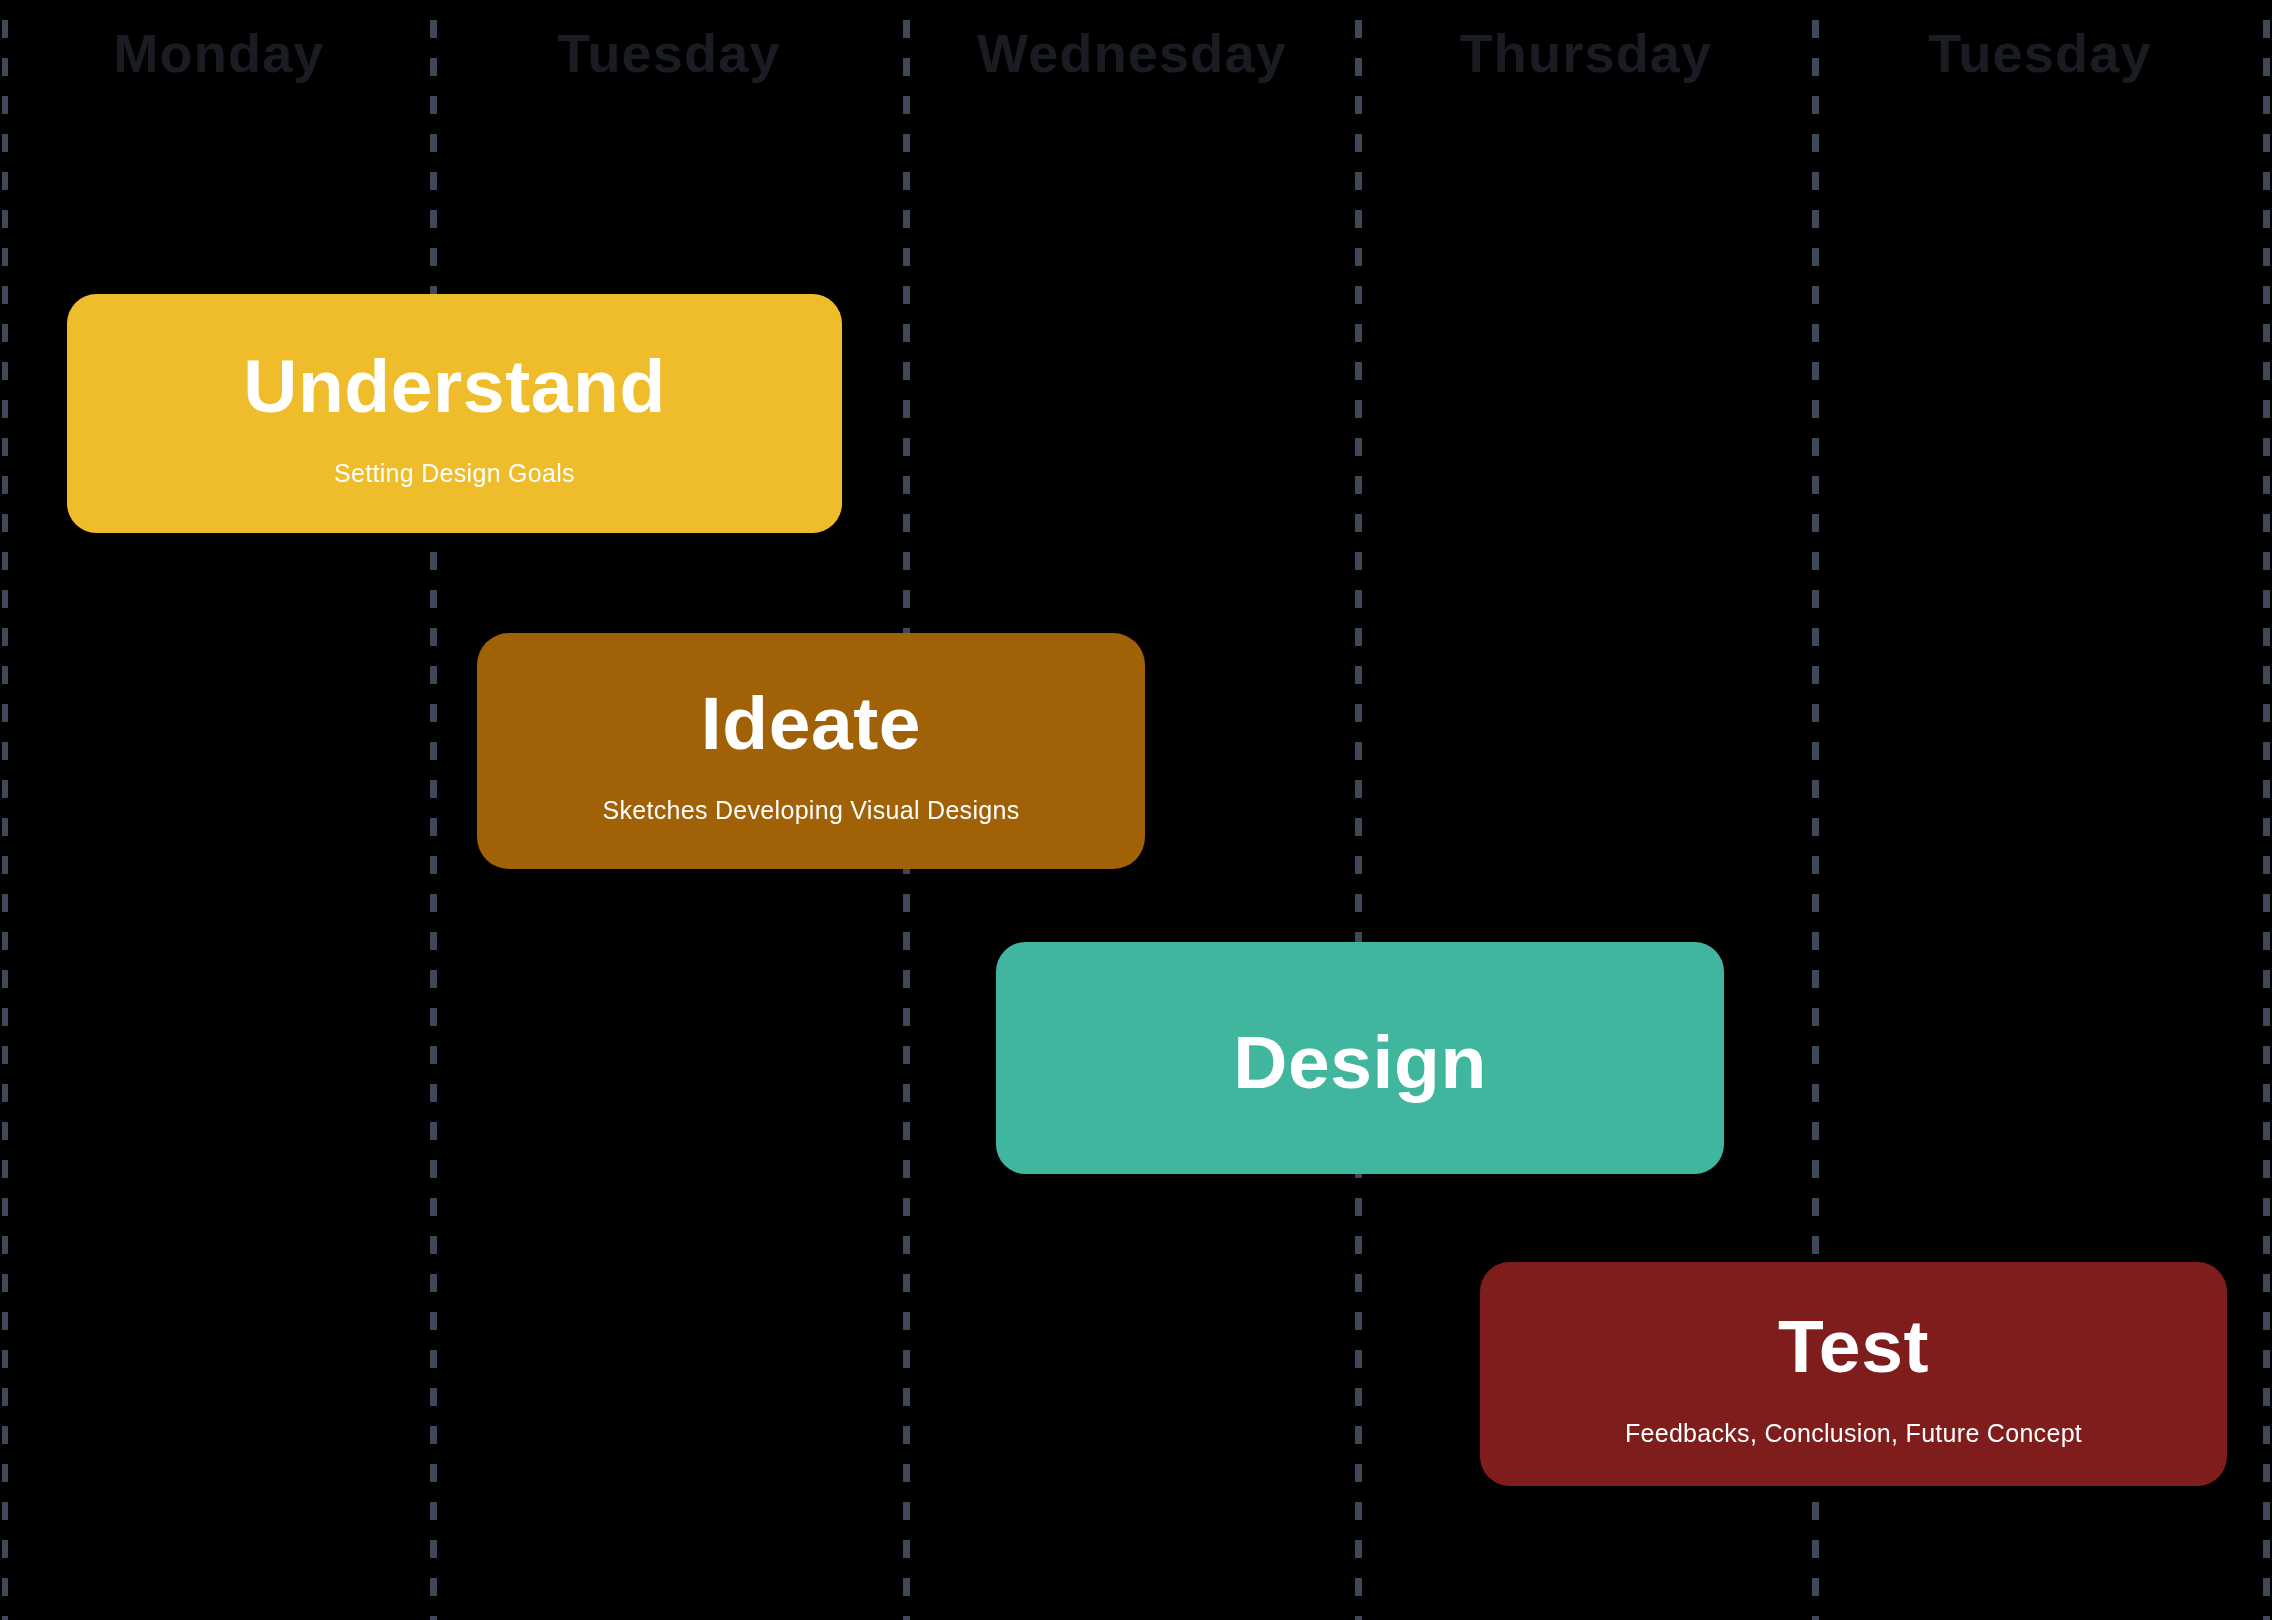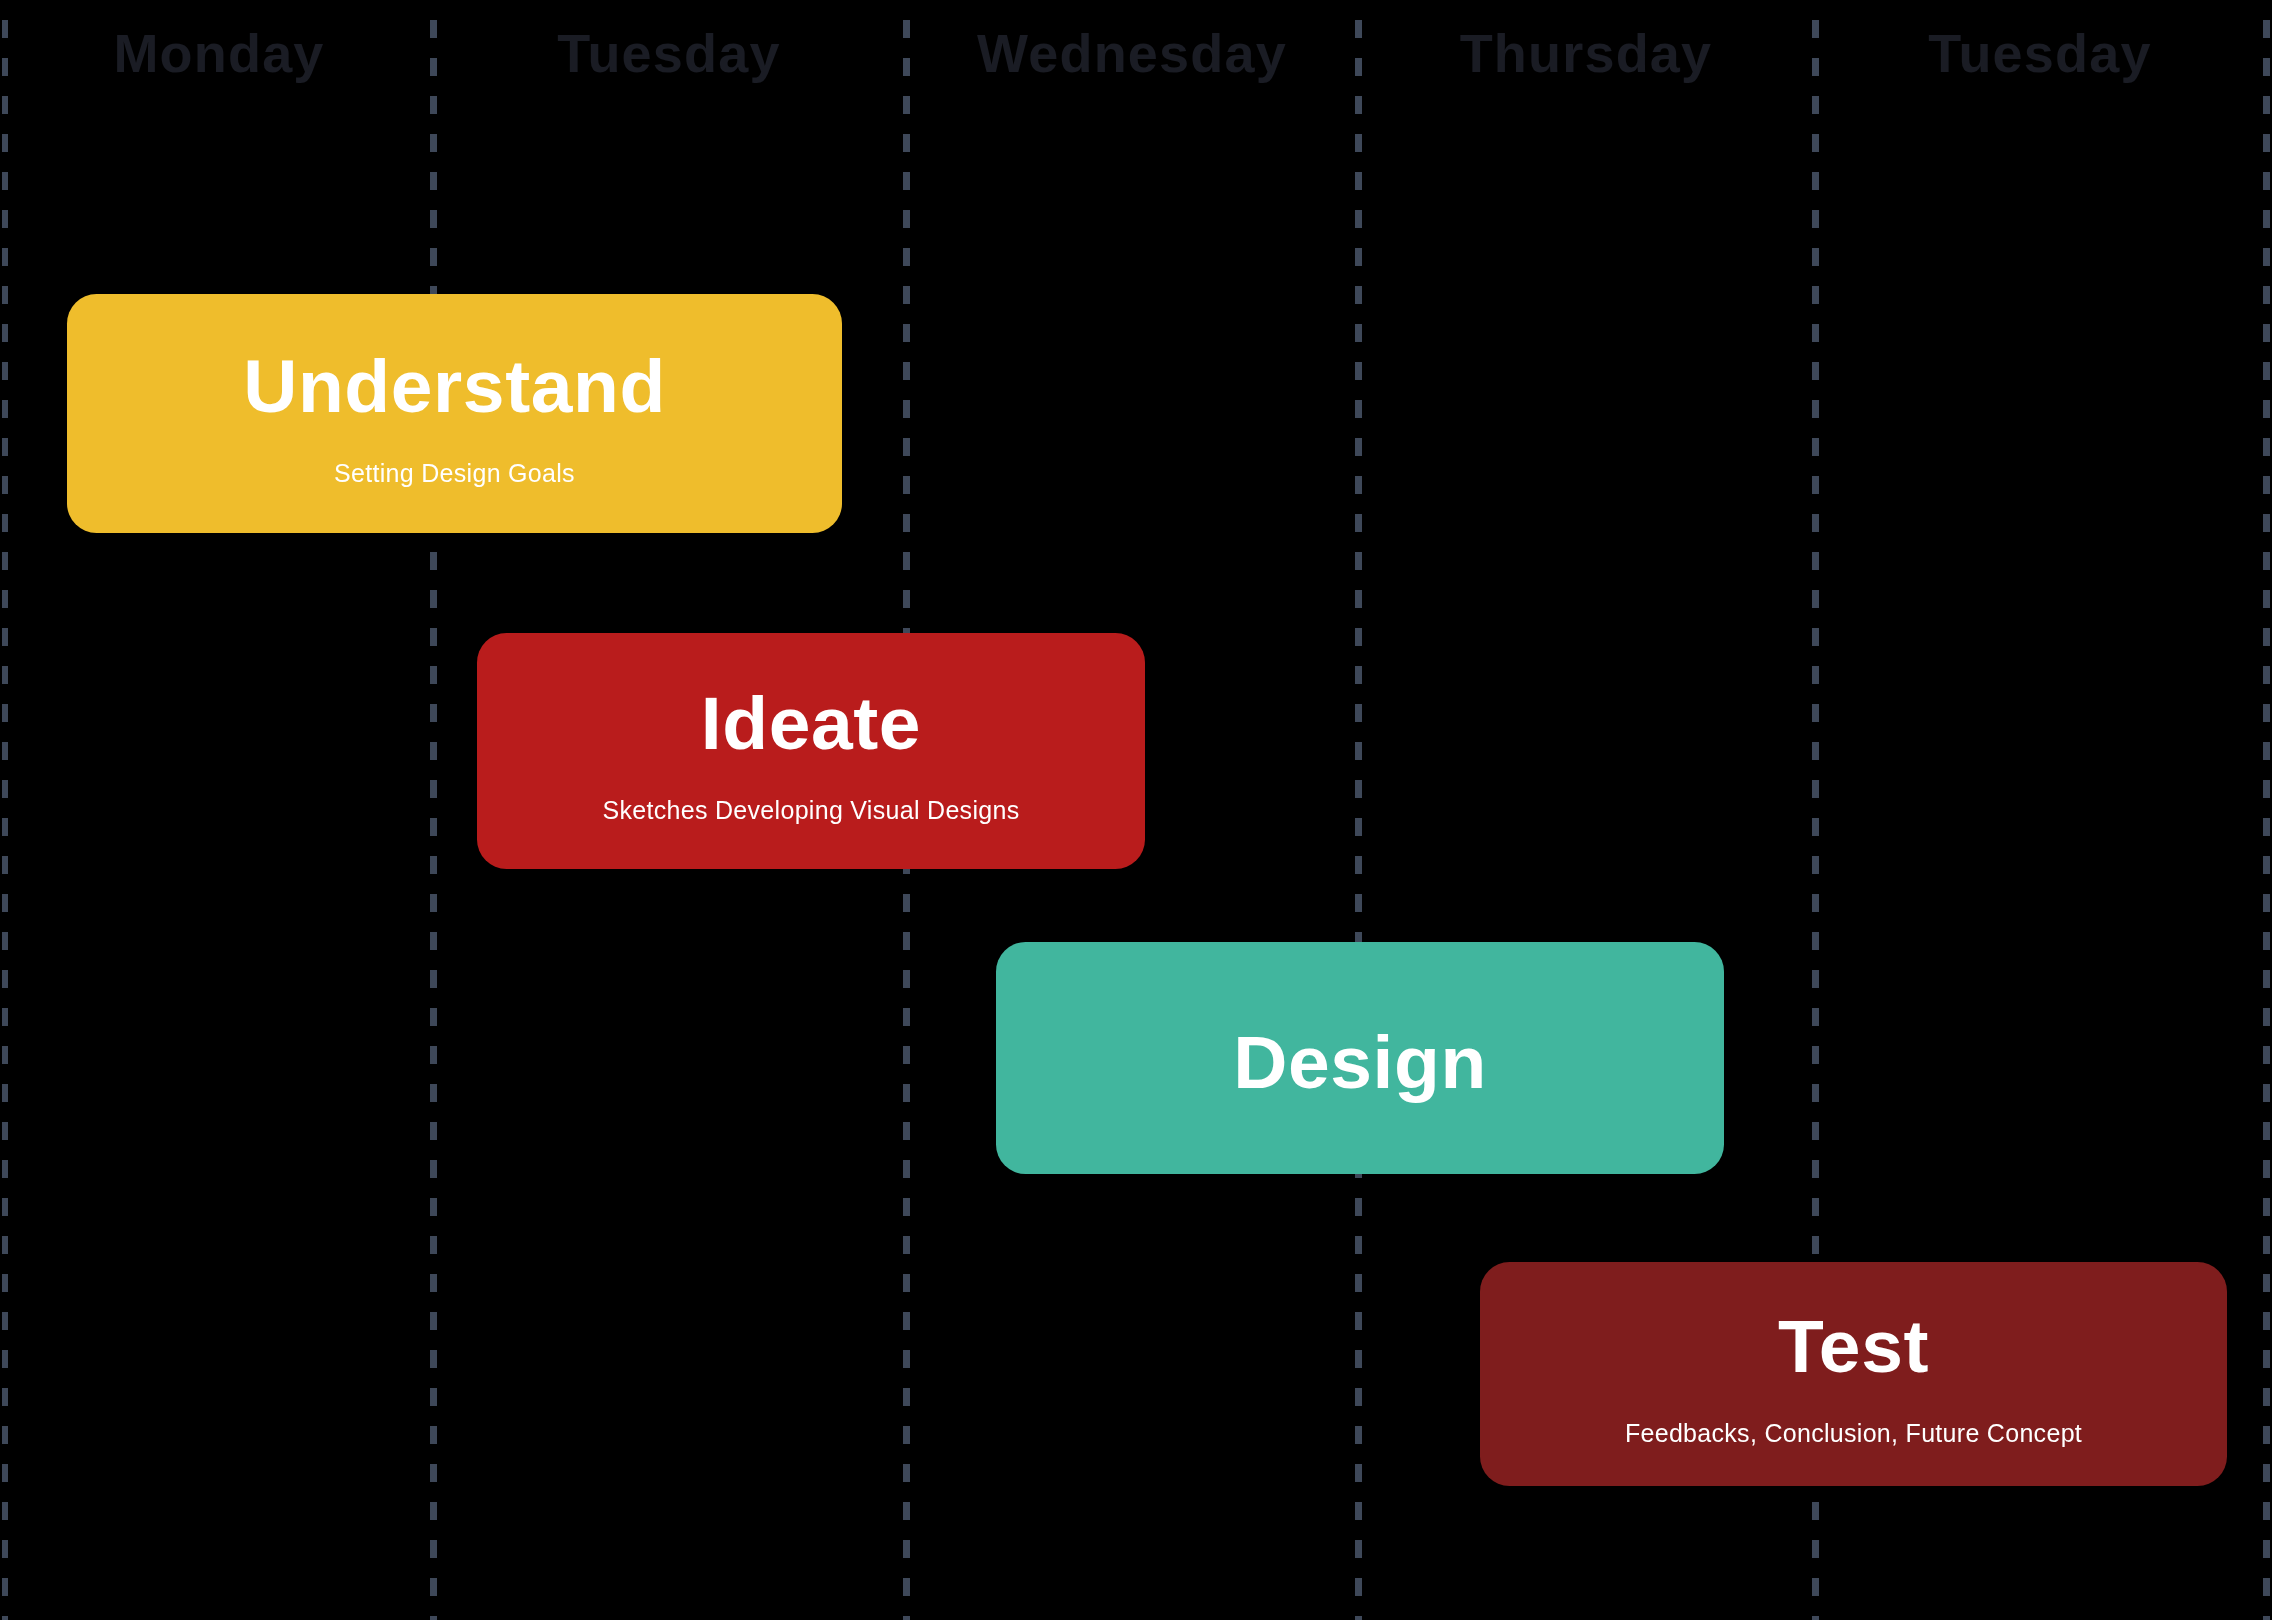--- a/index.html
+++ b/index.html
@@ -61,21 +61,21 @@
   <div class="day-label d1">Tuesday</div>
   <div class="day-label d2">Wednesday</div>
   <div class="day-label d3">Thursday</div>
   <div class="day-label d4">Tuesday</div>
 
   <div class="task t-understand" style="background: rgb(239, 189, 44);">
     <div class="task-title">Understand</div>
     <div class="task-sub">Setting Design Goals</div>
   </div>
 
-  <div class="task t-ideate" style="background: #b91c1c;">
+  <div class="task t-ideate" style="background: #a16207; border-radius: 32px;">
     <div class="task-title">Ideate</div>
     <div class="task-sub">Sketches Developing Visual Designs</div>
   </div>
 
   <div class="task t-design" style="background: rgb(65, 182, 158);">
     <div class="task-title">Design</div>
   </div>
 
   <div class="task t-test" style="background: #7f1d1d;">
     <div class="task-title">Test</div>

